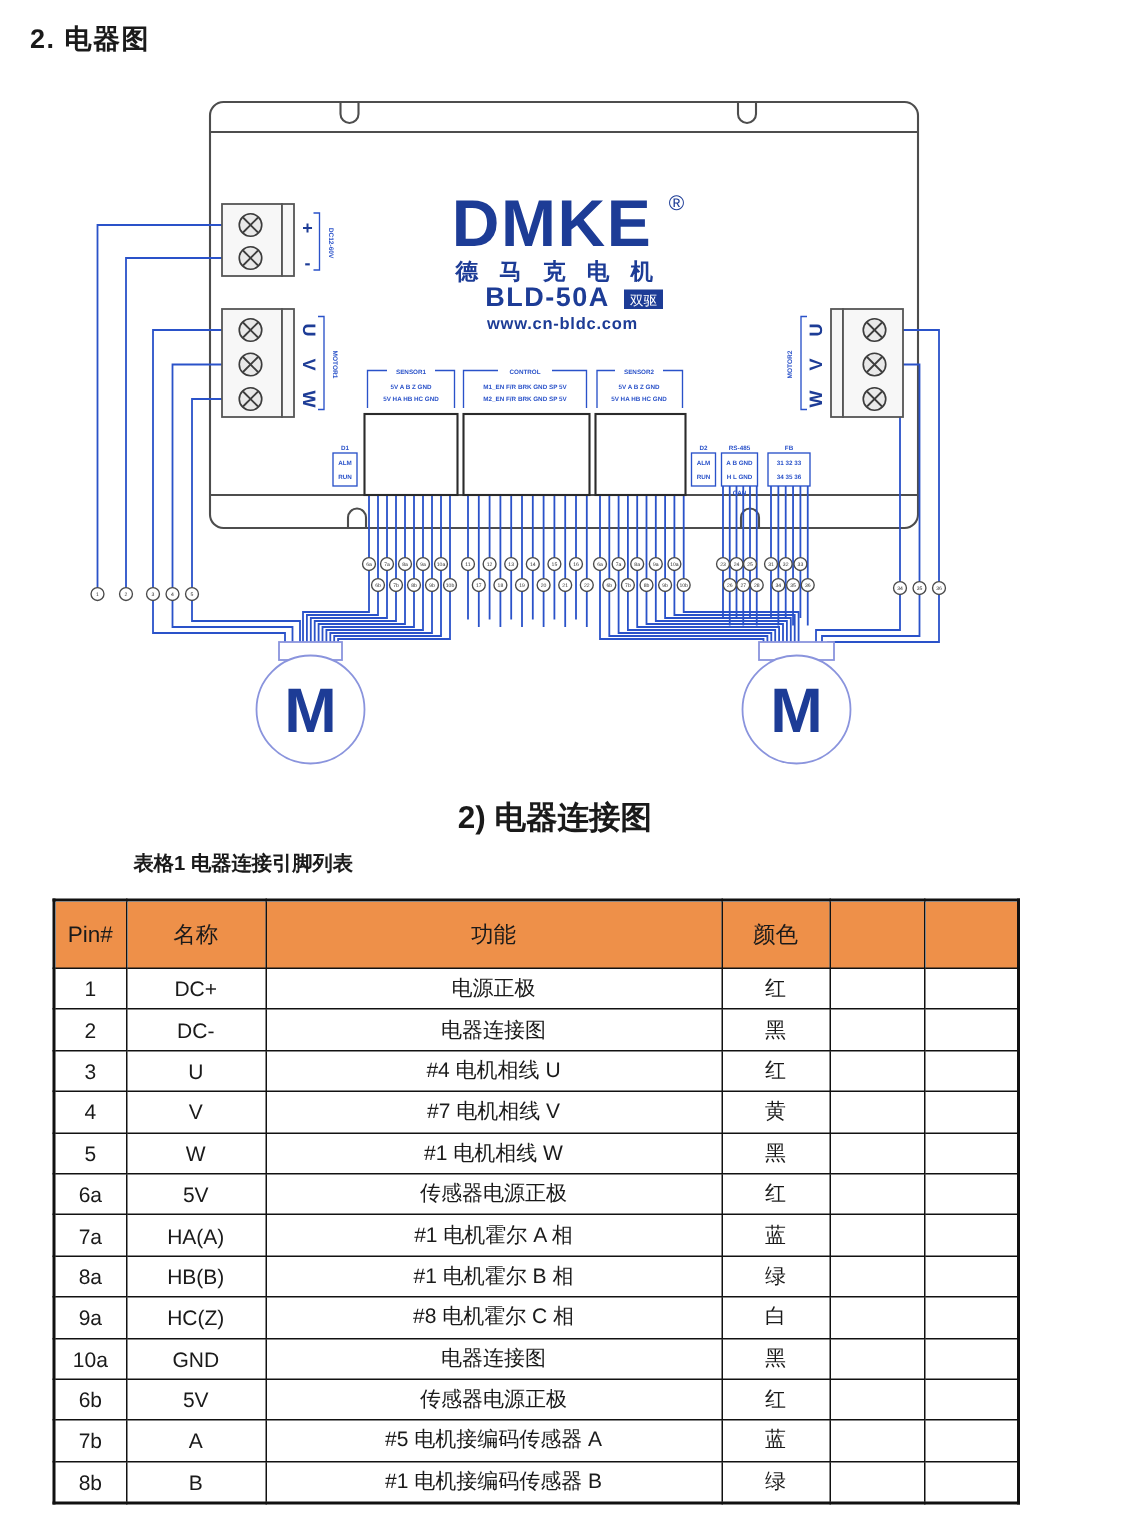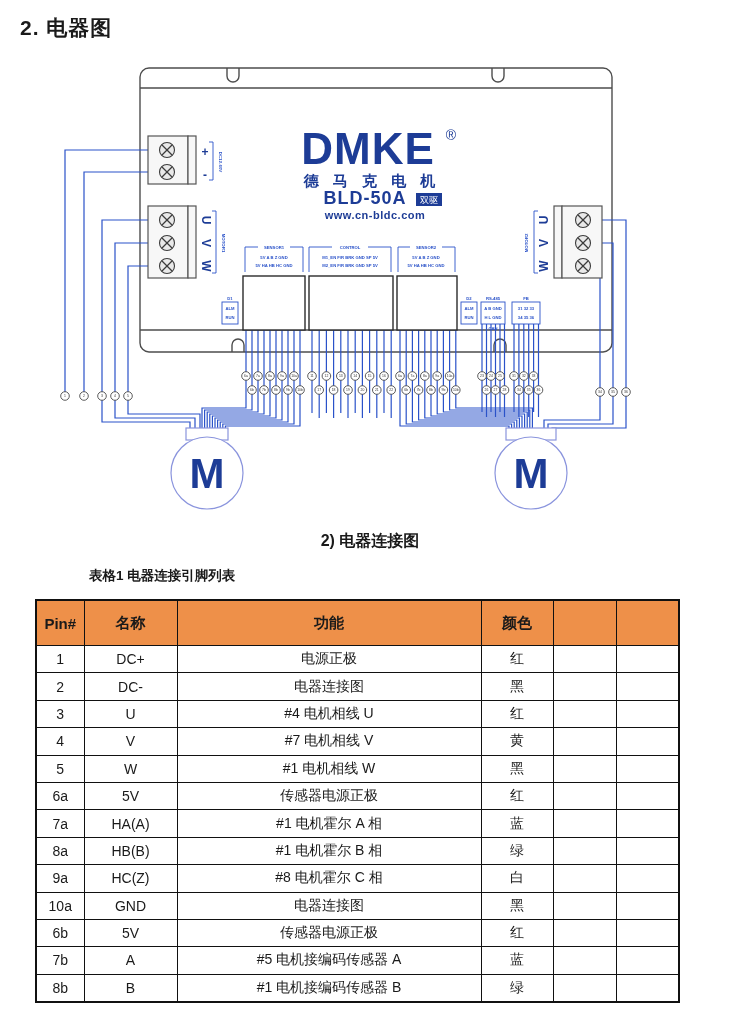--- a/index.html
+++ b/index.html
@@ -1,38 +1,38 @@
 <!DOCTYPE html>
 <html><head>
 <meta charset="utf-8">
 <style>
   html,body{margin:0;padding:0;background:#fff;}
   body{width:750px;height:1024px;position:relative;font-family:"Liberation Sans",sans-serif;color:#1a1a1a;overflow:hidden;}
-  .page-title{position:absolute;left:20px;top:14px;font-size:21px;font-weight:bold;letter-spacing:1px;}
+  .page-title{position:absolute;left:20px;top:14px;font-size:18px;font-weight:bold;letter-spacing:1px;}
   #diagram{position:absolute;left:0;top:0;}
   .body-line{fill:none;stroke:#4d4d4d;stroke-width:1.4;}
   .block{fill:#f7f7f7;stroke:#555;stroke-width:1.2;}
   .screw{fill:#e9e9e9;stroke:#3c3c3c;stroke-width:1.1;}
   .screw-x{stroke:#3c3c3c;stroke-width:1.2;}
   .blue-t{fill:#1d3c96;}
   .wire-layer{fill:none;stroke:#2a52c9;stroke-width:1.2;}
   .pin-layer circle{fill:#fff;stroke:#4a4a4a;stroke-width:0.9;}
   .pin-num{font-size:3.4px;text-anchor:middle;fill:#333;font-family:"Liberation Sans",sans-serif;}
   .conn-box{fill:#fff;stroke:#2b2b2b;stroke-width:1.4;}
   .tiny2{font-size:4.2px;text-anchor:middle;fill:#2a52c9;font-weight:bold;font-family:"Liberation Sans",sans-serif;}
   .bracket{fill:none;stroke:#2a52c9;stroke-width:0.9;}
   .ind-box{fill:#fff;stroke:#2a52c9;stroke-width:0.9;}
   .term-label{font-size:12px;font-weight:bold;text-anchor:middle;fill:#1d3c96;font-family:"Liberation Sans",sans-serif;}
   .vert-tiny{font-size:4.4px;text-anchor:middle;fill:#2a52c9;font-weight:bold;font-family:"Liberation Sans",sans-serif;}
   .motor-ring{fill:#fff;stroke:#8a94dd;stroke-width:1.2;}
-  .caption{position:absolute;top:531px;left:0;width:740px;text-align:center;font-size:16px;font-weight:bold;}
+  .caption{position:absolute;top:531px;left:0;width:740px;text-align:center;font-size:21px;font-weight:bold;}
   .table-title{position:absolute;left:65px;top:567px;font-size:13.5px;font-weight:bold;margin-left:24px;}
   .pin-table{position:absolute;left:35px;top:599px;border-collapse:collapse;table-layout:fixed;width:643px;border:2.5px solid #111;}
   .pin-table th,.pin-table td{border:1.4px solid #111;text-align:center;padding:0;overflow:hidden;white-space:nowrap;}
-  .pin-table th{background:#EE9049;height:44px;font-size:15px;font-weight:bold;}
+  .pin-table th{background:#EE9049;height:44px;font-size:15px;font-weight:normal;}
   .pin-table td{height:26.4px;font-size:14px;}
 </style>
 </head>
 <body>
 
 <div class="page-title">2.  电器图</div>
 
 <svg id="diagram" width="750" height="530" viewBox="0 0 750 530" xmlns="http://www.w3.org/2000/svg">
 
   <g>

